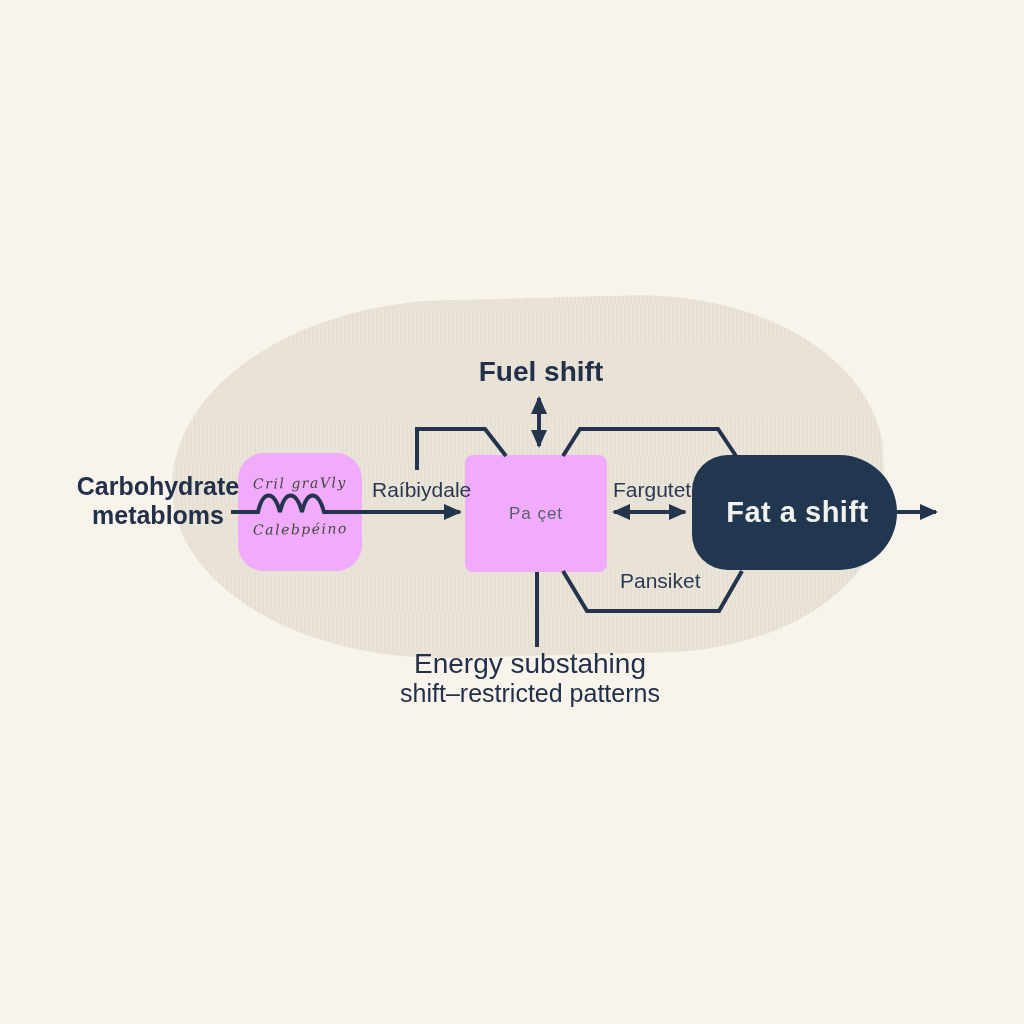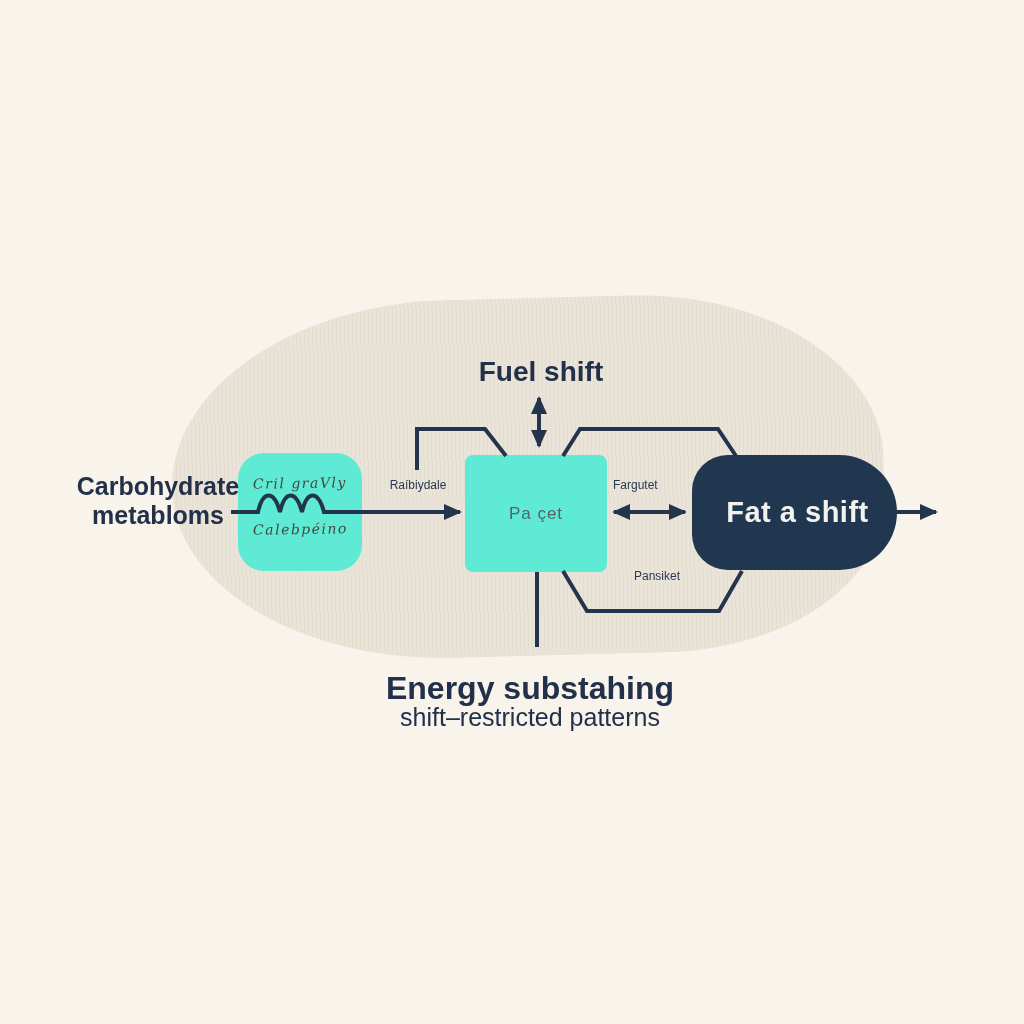--- a/index.html
+++ b/index.html
@@ -14,21 +14,21 @@
     position:absolute;left:172px;top:298px;width:712px;height:358px;
     background:#eae4d8;
     background-image:repeating-linear-gradient(90deg, rgba(120,110,90,0.05) 0 1px, rgba(0,0,0,0) 1px 4px);
     border-radius:40% 36% 32% 40% / 52% 48% 42% 50%;
     transform:rotate(-1.5deg);
   }
   .node{
     position:absolute;display:flex;align-items:center;justify-content:center;
     box-sizing:border-box;
   }
-  .orange{background:#5eead4;}
+  .orange{background:#f0abfc;}
   .navy{background:#21374f;}
   .carb-box{left:238px;top:453px;width:124px;height:118px;border-radius:26px;
     flex-direction:column;gap:18px;}
   .center-box{left:465px;top:455px;width:142px;height:117px;border-radius:8px;}
   .fat-box{left:692px;top:455px;width:205px;height:115px;border-radius:36px 58px 58px 36px;padding-left:6px;}
   .fat-box .lbl{color:#f2f2ef;font-weight:bold;font-size:29px;letter-spacing:0.5px;}
   .center-box .lbl{color:#57606b;font-size:17px;letter-spacing:1px;}
   .scribble{color:#44483c;font-size:14px;letter-spacing:1.5px;font-style:italic;
     font-family:"DejaVu Serif", serif;transform:rotate(-1deg);line-height:1;}
   .scribble.top{margin-top:-12px;}
@@ -37,24 +37,24 @@
     position:absolute;left:48px;top:472px;width:220px;text-align:center;
     font-weight:bold;font-size:25px;line-height:29px;color:#22304a;
   }
   .fuel-title{
     position:absolute;left:441px;top:356px;width:200px;text-align:center;
     font-weight:bold;font-size:28px;color:#22304a;
   }
   .caption{
     position:absolute;left:330px;top:649px;width:400px;text-align:center;color:#22304a;
   }
-  .caption .l1{font-weight:bold;font-size:32px;line-height:30px;margin-top:24px;}
+  .caption .l1{font-weight:normal;font-size:28px;line-height:30px;}
   .caption .l2{font-size:25px;line-height:29px;}
   .edge-label{
-    position:absolute;font-size:12px;color:#2a3852;white-space:nowrap;
+    position:absolute;font-size:21px;color:#2a3852;white-space:nowrap;
   }
   .lab-rarbiydale{left:372px;top:478px;width:92px;text-align:center;}
   .lab-fargutet{left:613px;top:478px;width:68px;text-align:left;}
   .lab-pansiket{left:620px;top:527px;width:74px;text-align:center;margin-top:42px;}
   svg.connectors{position:absolute;left:0;top:0;z-index:5;pointer-events:none;}
   .layer{position:absolute;left:0;top:0;}
   .nodes{z-index:3;}
   .labels{z-index:6;}
 </style>
 </head>

